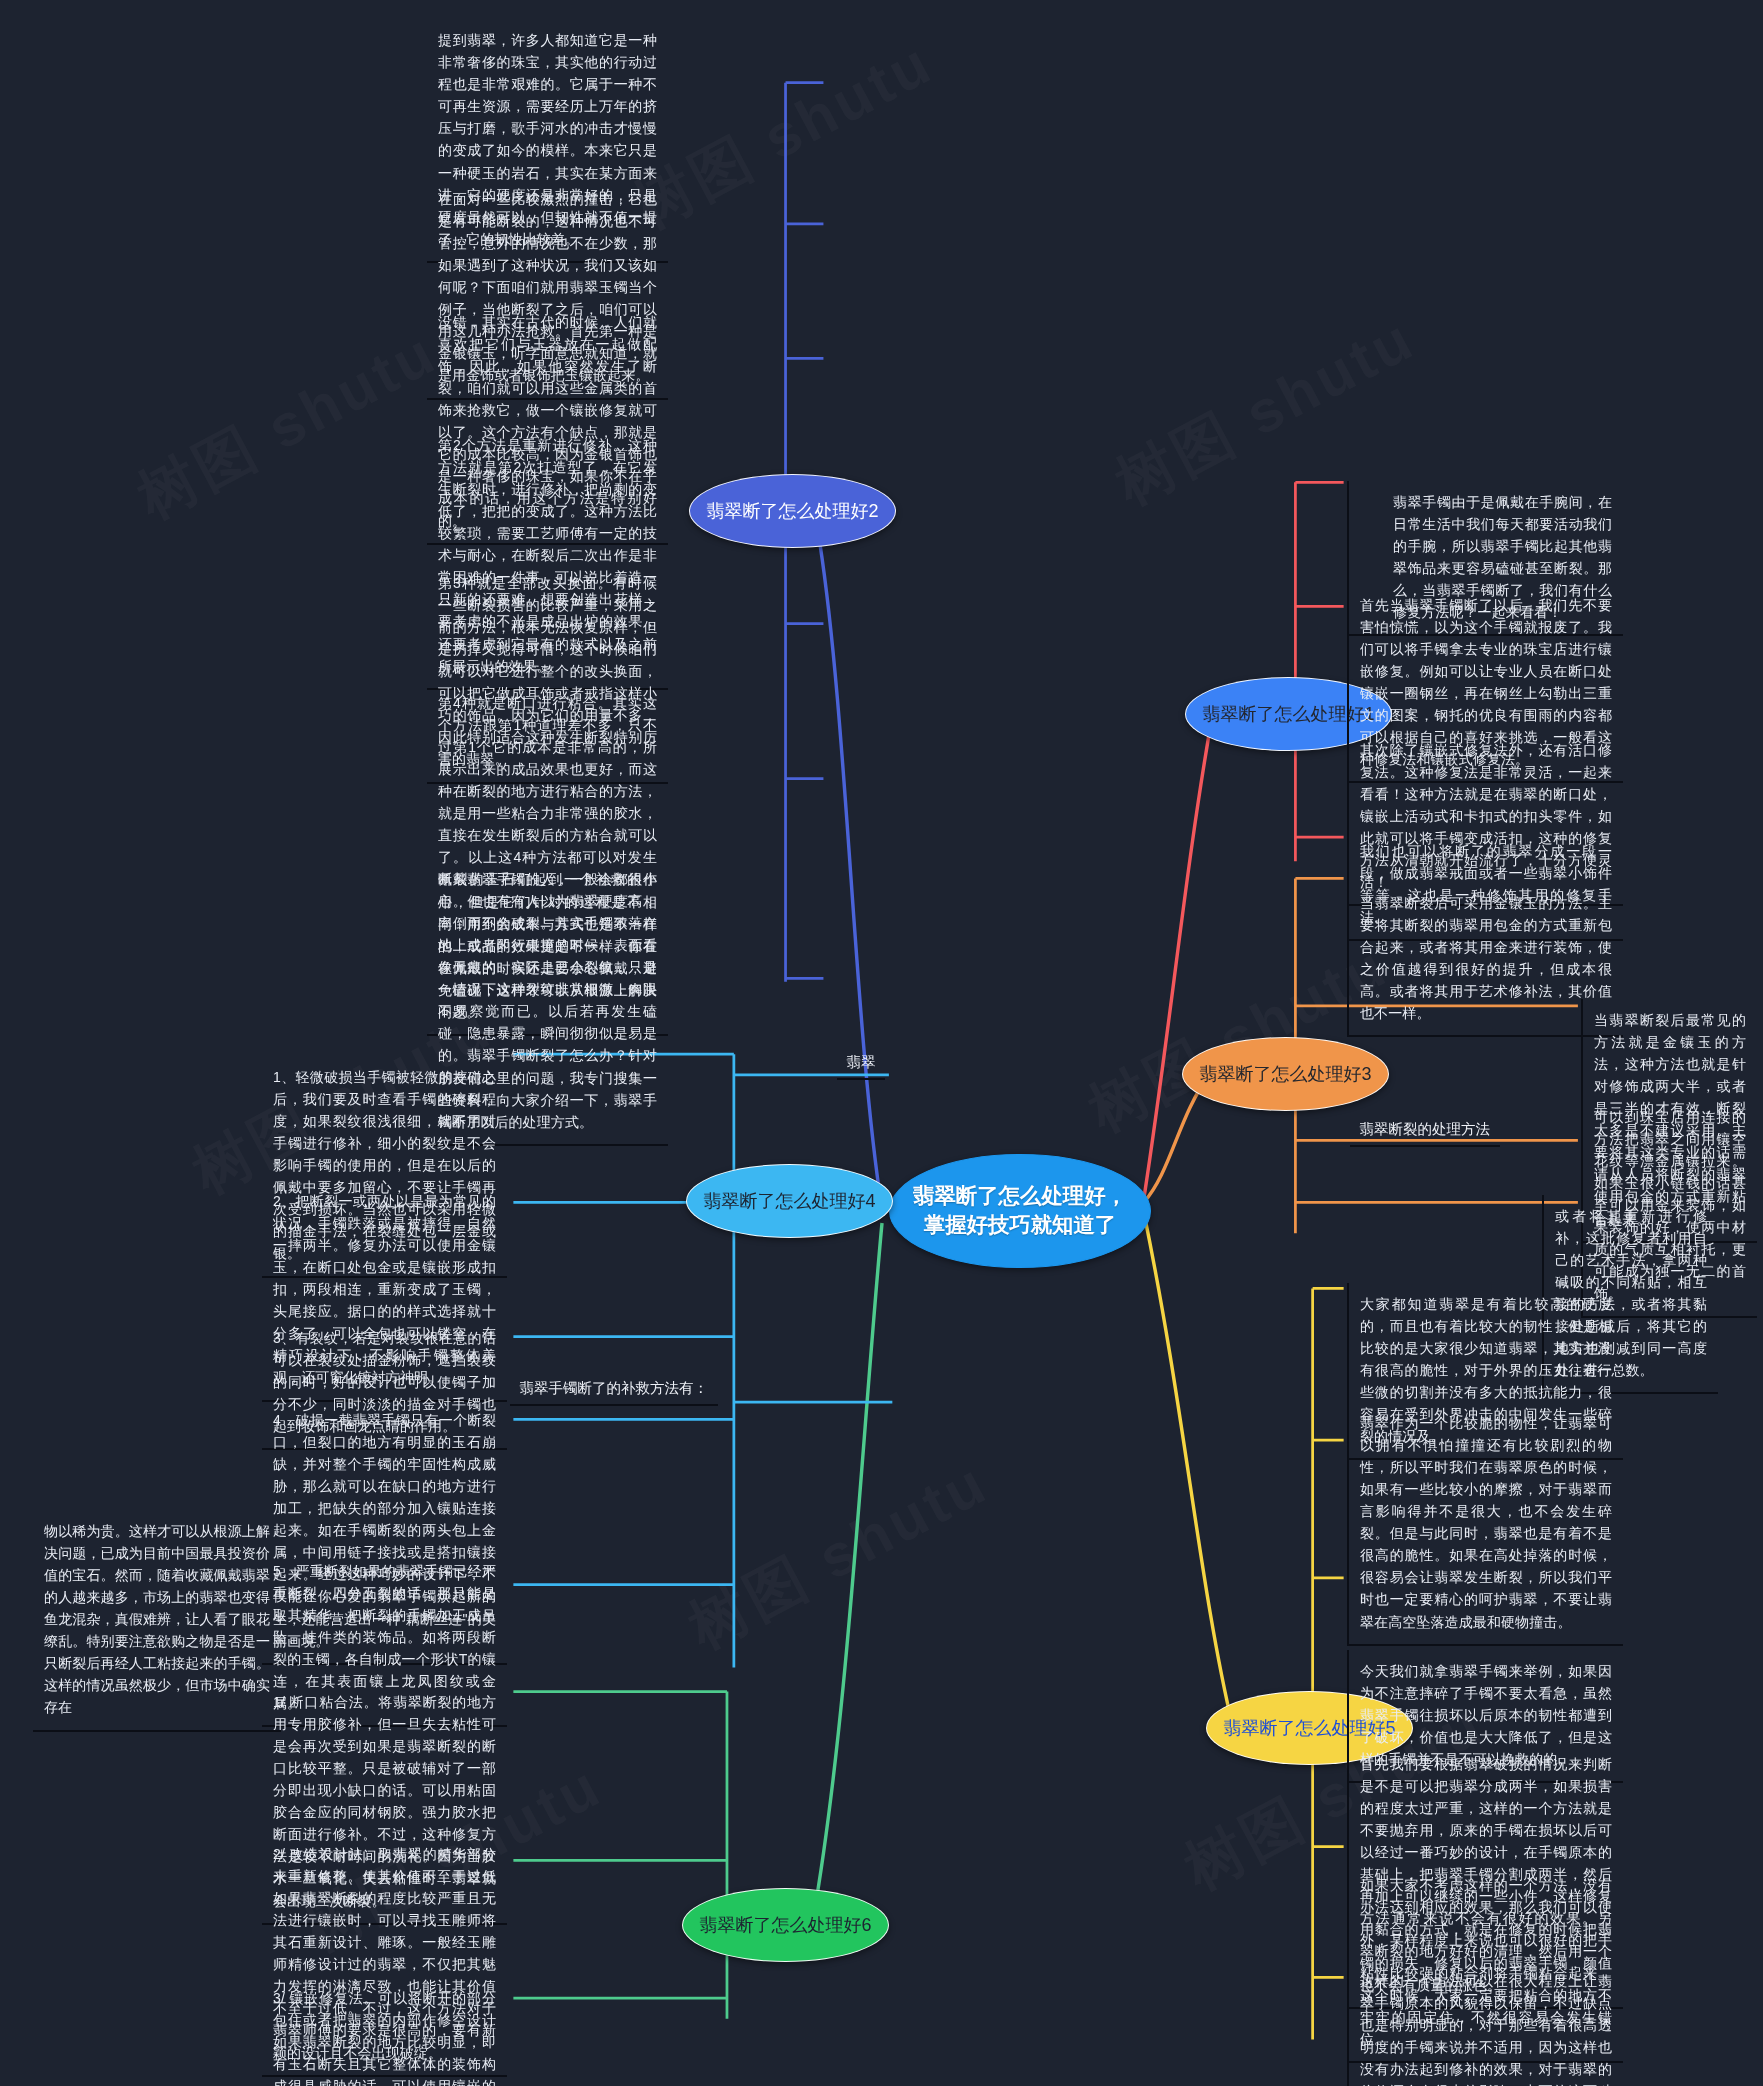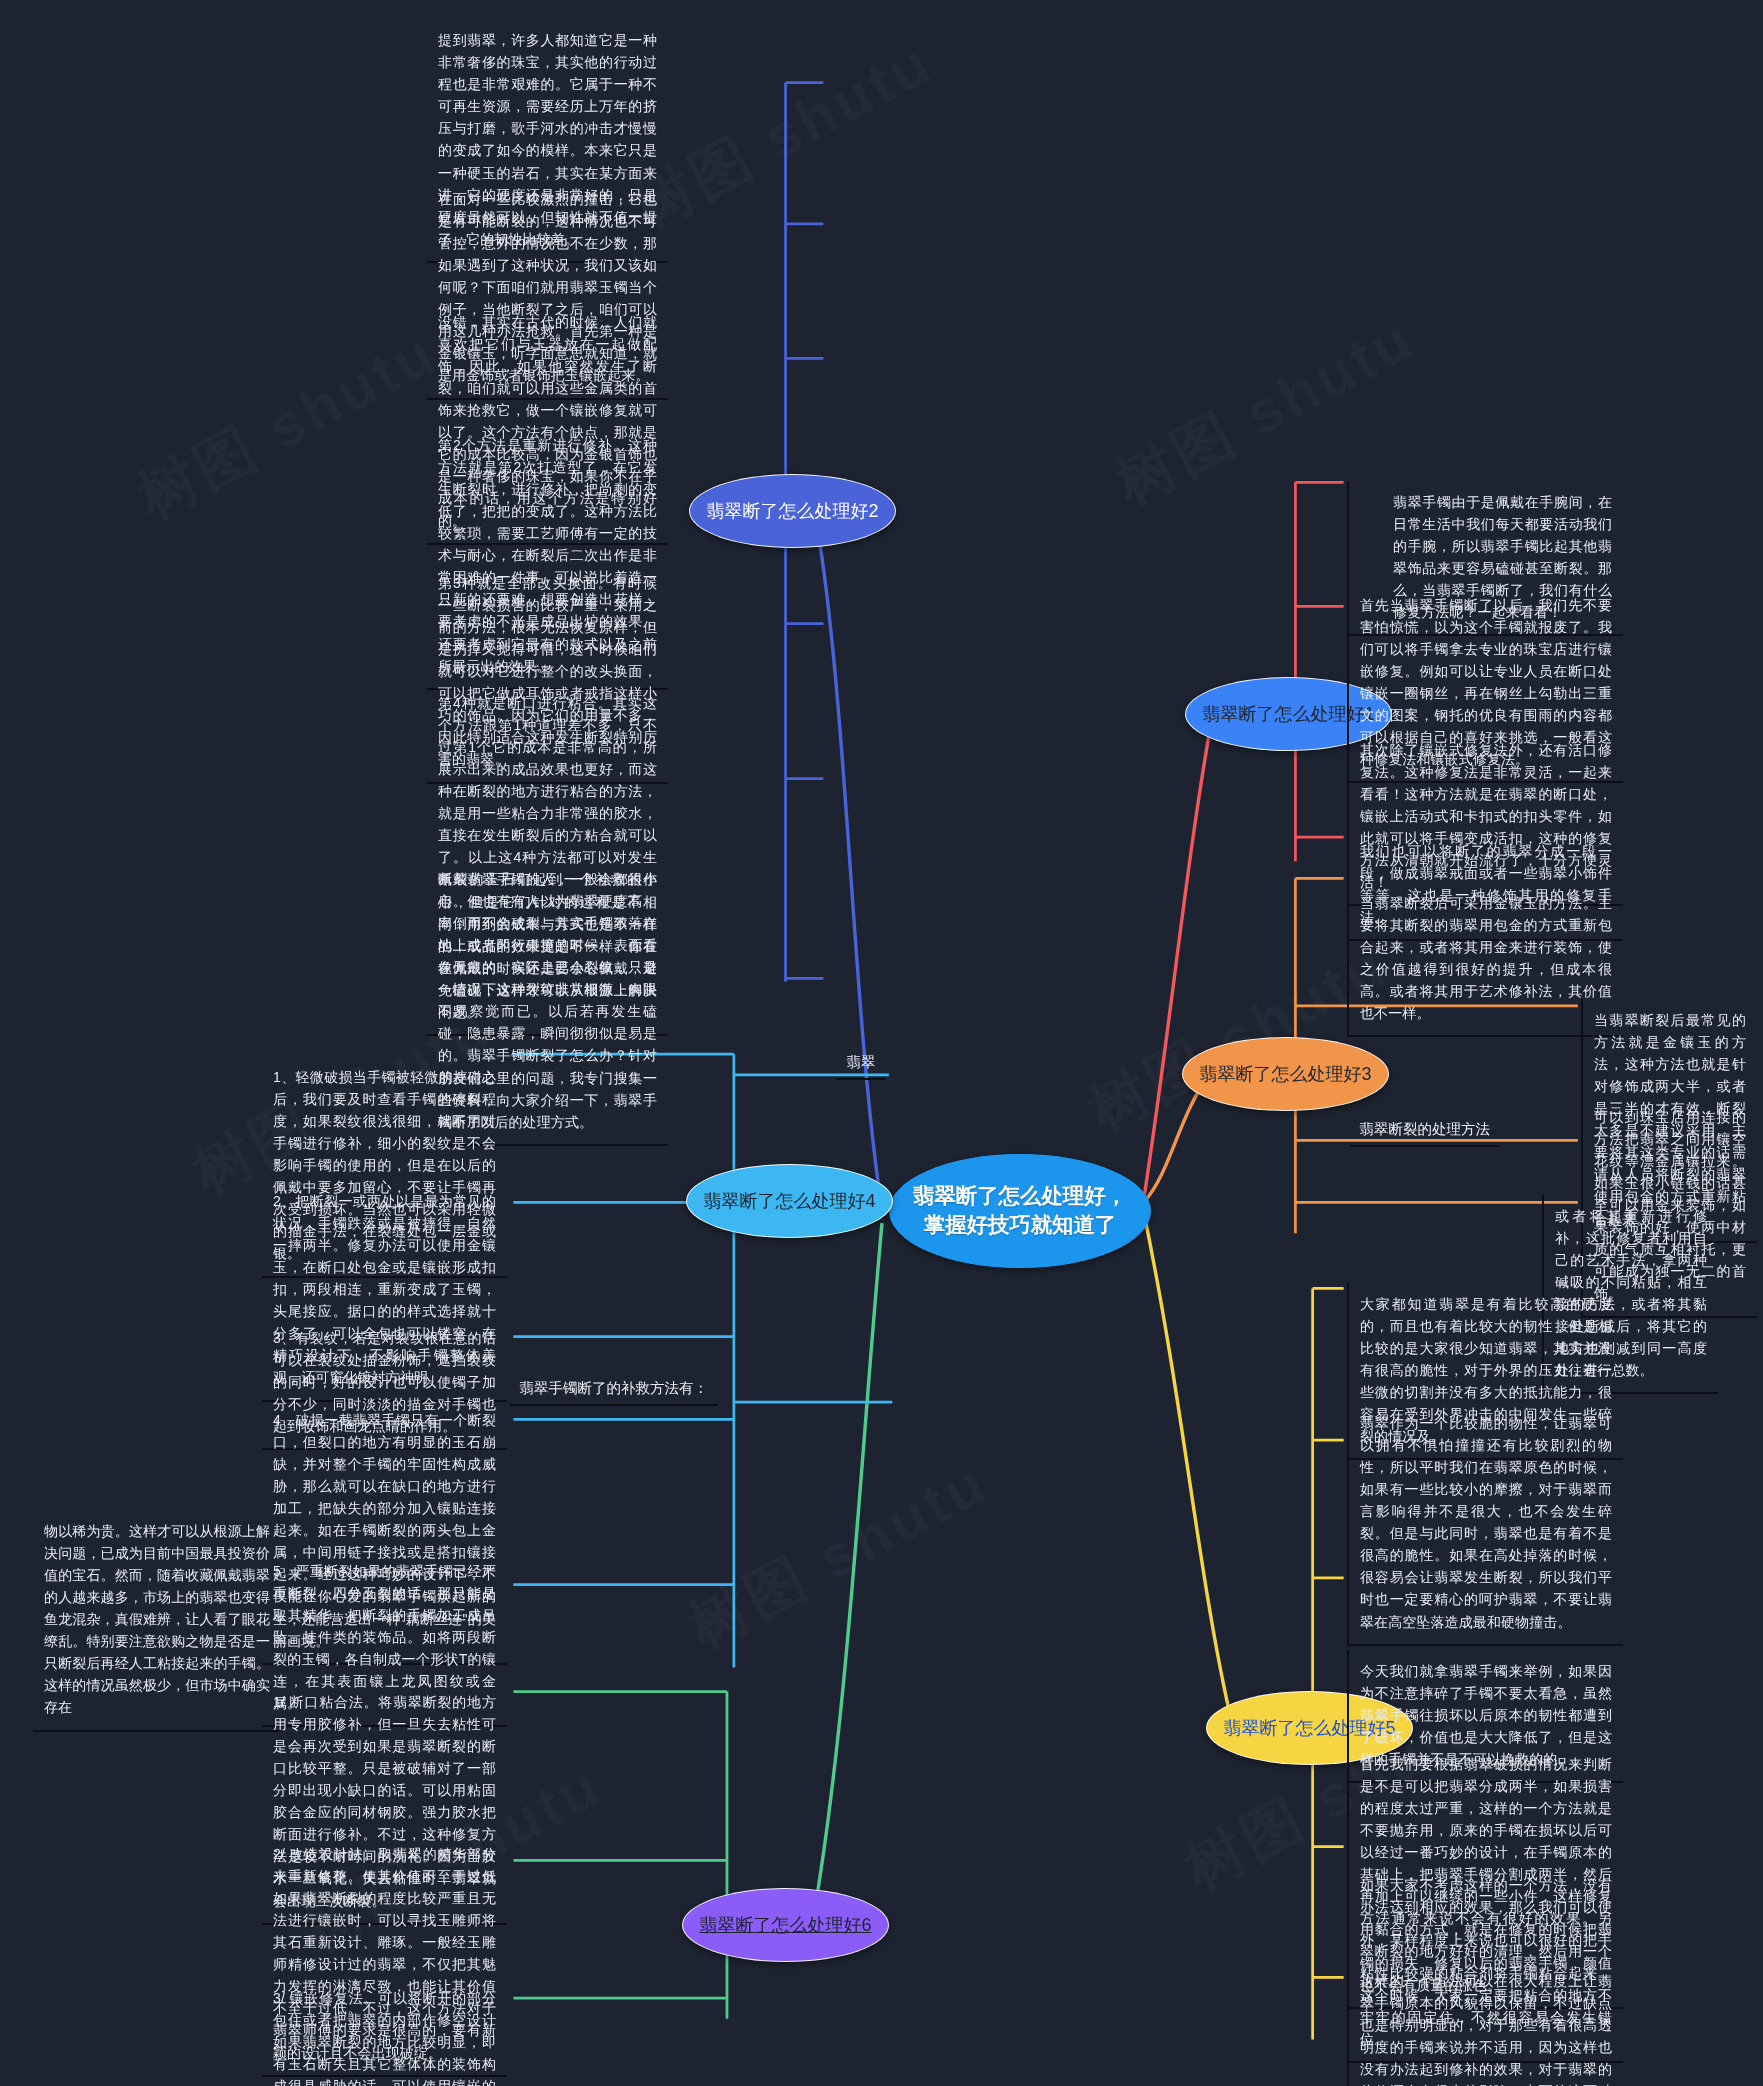--- a/index.html
+++ b/index.html
@@ -66,21 +66,21 @@
   .enode.center{
     font-size:21.4px;font-weight:700;color:#ffffff;
     background:#1c96ed;border-color:#1c96ed;
     text-shadow:0 0.7px 1.4px rgba(0,0,0,.25);
   }
   .enode.n1{background:#3b82f6;color:#23262e;}
   .enode.n2{background:#4a63d8;color:#ffffff;}
   .enode.n3{background:#f0954a;color:#23262e;}
   .enode.n4{background:#3cb7f2;color:#1d2330;}
   .enode.n5{background:#f6d543;color:#1d4ed8;}
-  .enode.n6{background:#8b5cf6;color:#1d2330;text-decoration:underline;}
+  .enode.n6{background:#22c55e;color:#1d2330;}
 </style>
 </head>
 <body style="background: rgb(29, 35, 48);">
 
 <div id="canvas">
 
   <div class="wm-layer">
     <div class="wm" style="left:124px;top:386px;">树图 shutu</div>
     <div class="wm" style="left:620px;top:96px;">树图 shutu</div>
     <div class="wm" style="left:1102px;top:372px;">树图 shutu</div>

